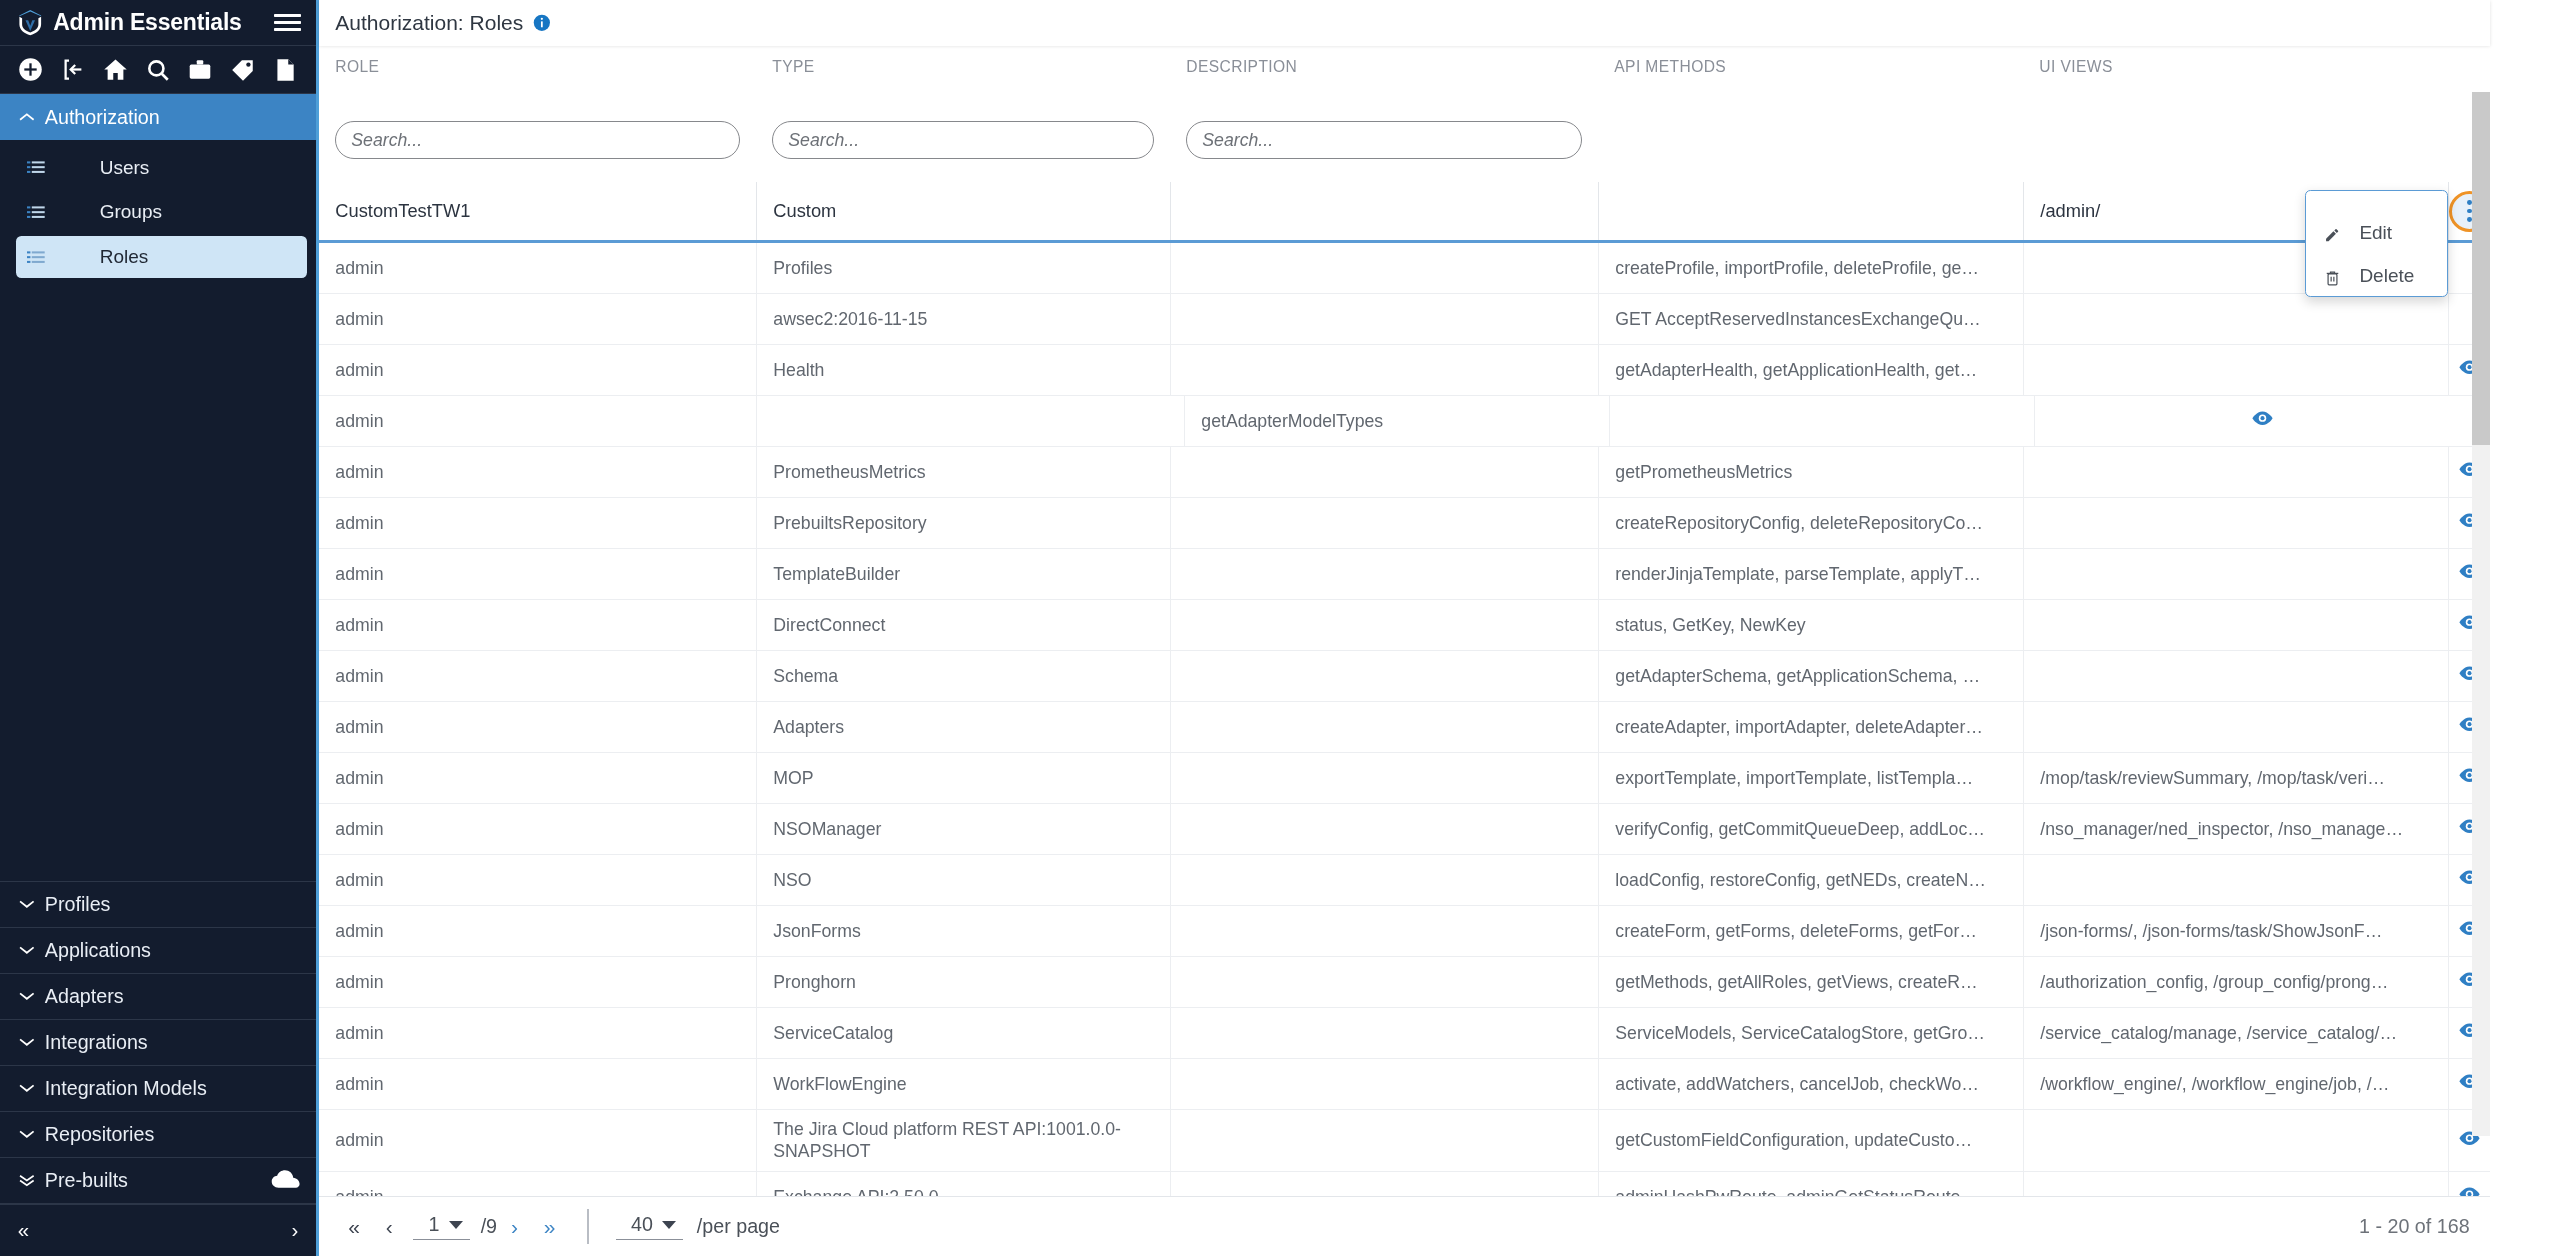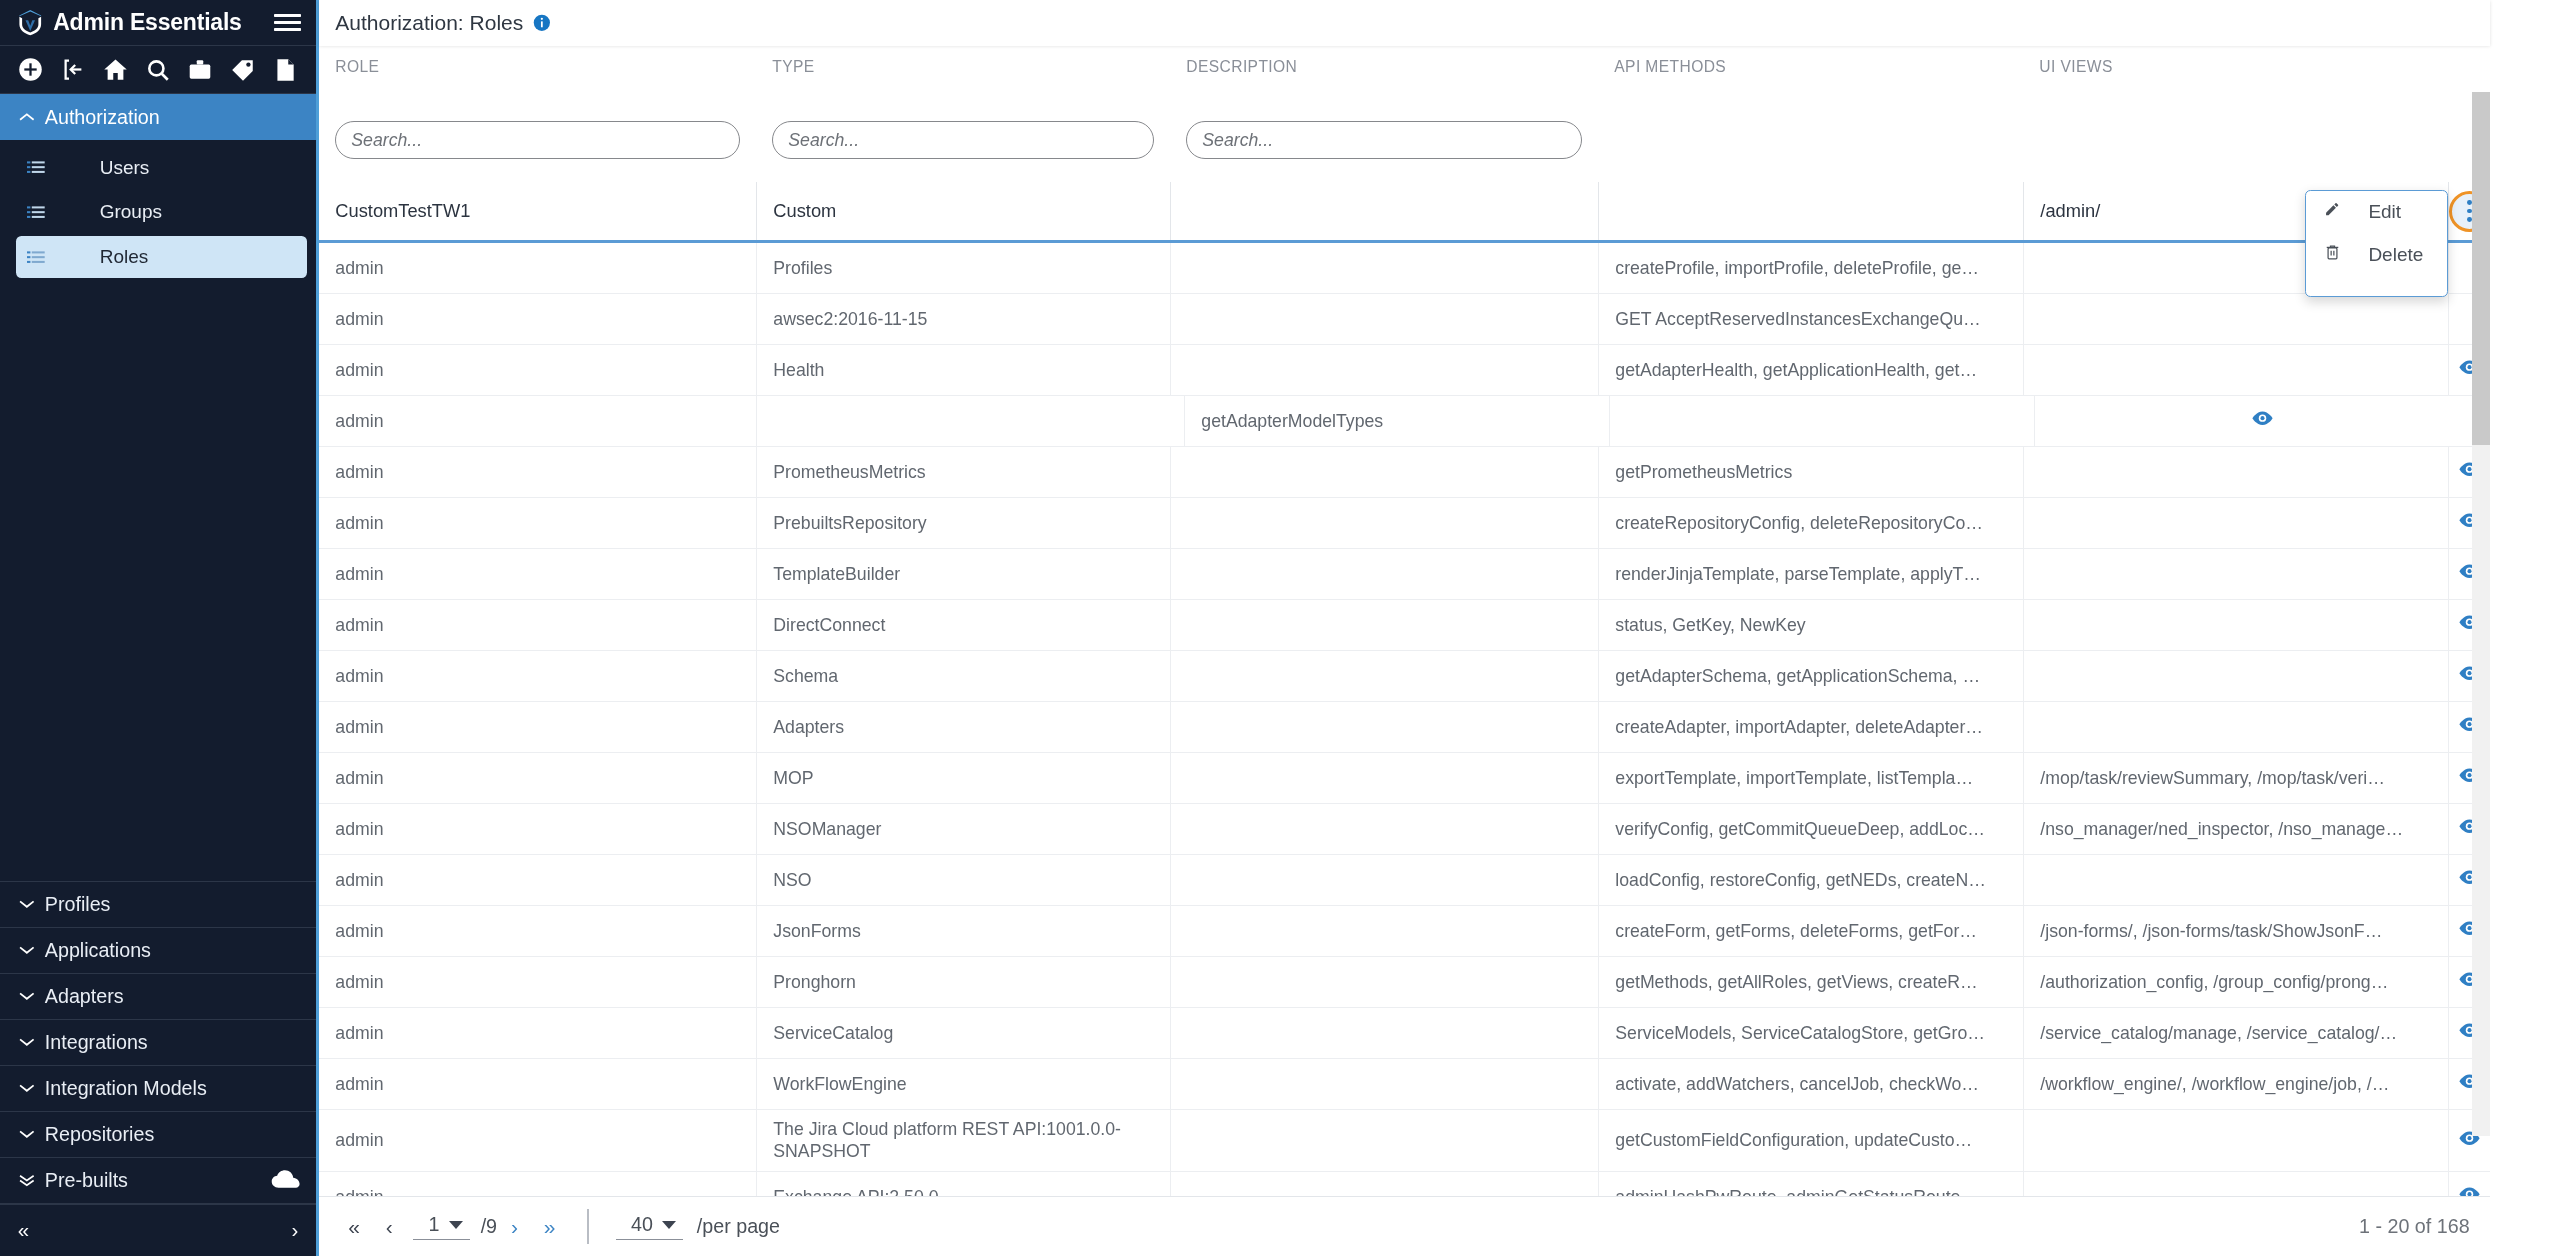--- a/index.html
+++ b/index.html
@@ -154,21 +154,21 @@
   .kebab i { width:4.8px; height:4.8px; border-radius:50%; background:#2f7fc4; display:block; }
 
   .menu {
     position:absolute; top: 144px; right: 42px;
     width: 143px;
     background:#ffffff; border:1.4px solid #5b9bd5; border-radius: 5.4px;
     box-shadow: 0 4.1px 12.2px rgba(0,0,0,0.16);
     z-index: 40; padding: 9.5px 0;
   }
   .menu-item {
-    display:flex; align-items:flex-start; gap: 27px;
+    display:flex; align-items:flex-end; gap: 18px;
     height: 43px; padding: 0 17.7px;
     font-size: 19px; color:#4a5058; cursor:pointer;
   }
   .menu-icon { width:17.7px; display:flex; align-items:center; justify-content:center; }
 
   
   .vscroll {
     position:absolute; top: 46px; right:0; width: 17.7px; bottom: 60px;
     background: #f1f1f1; z-index: 30;
   }

